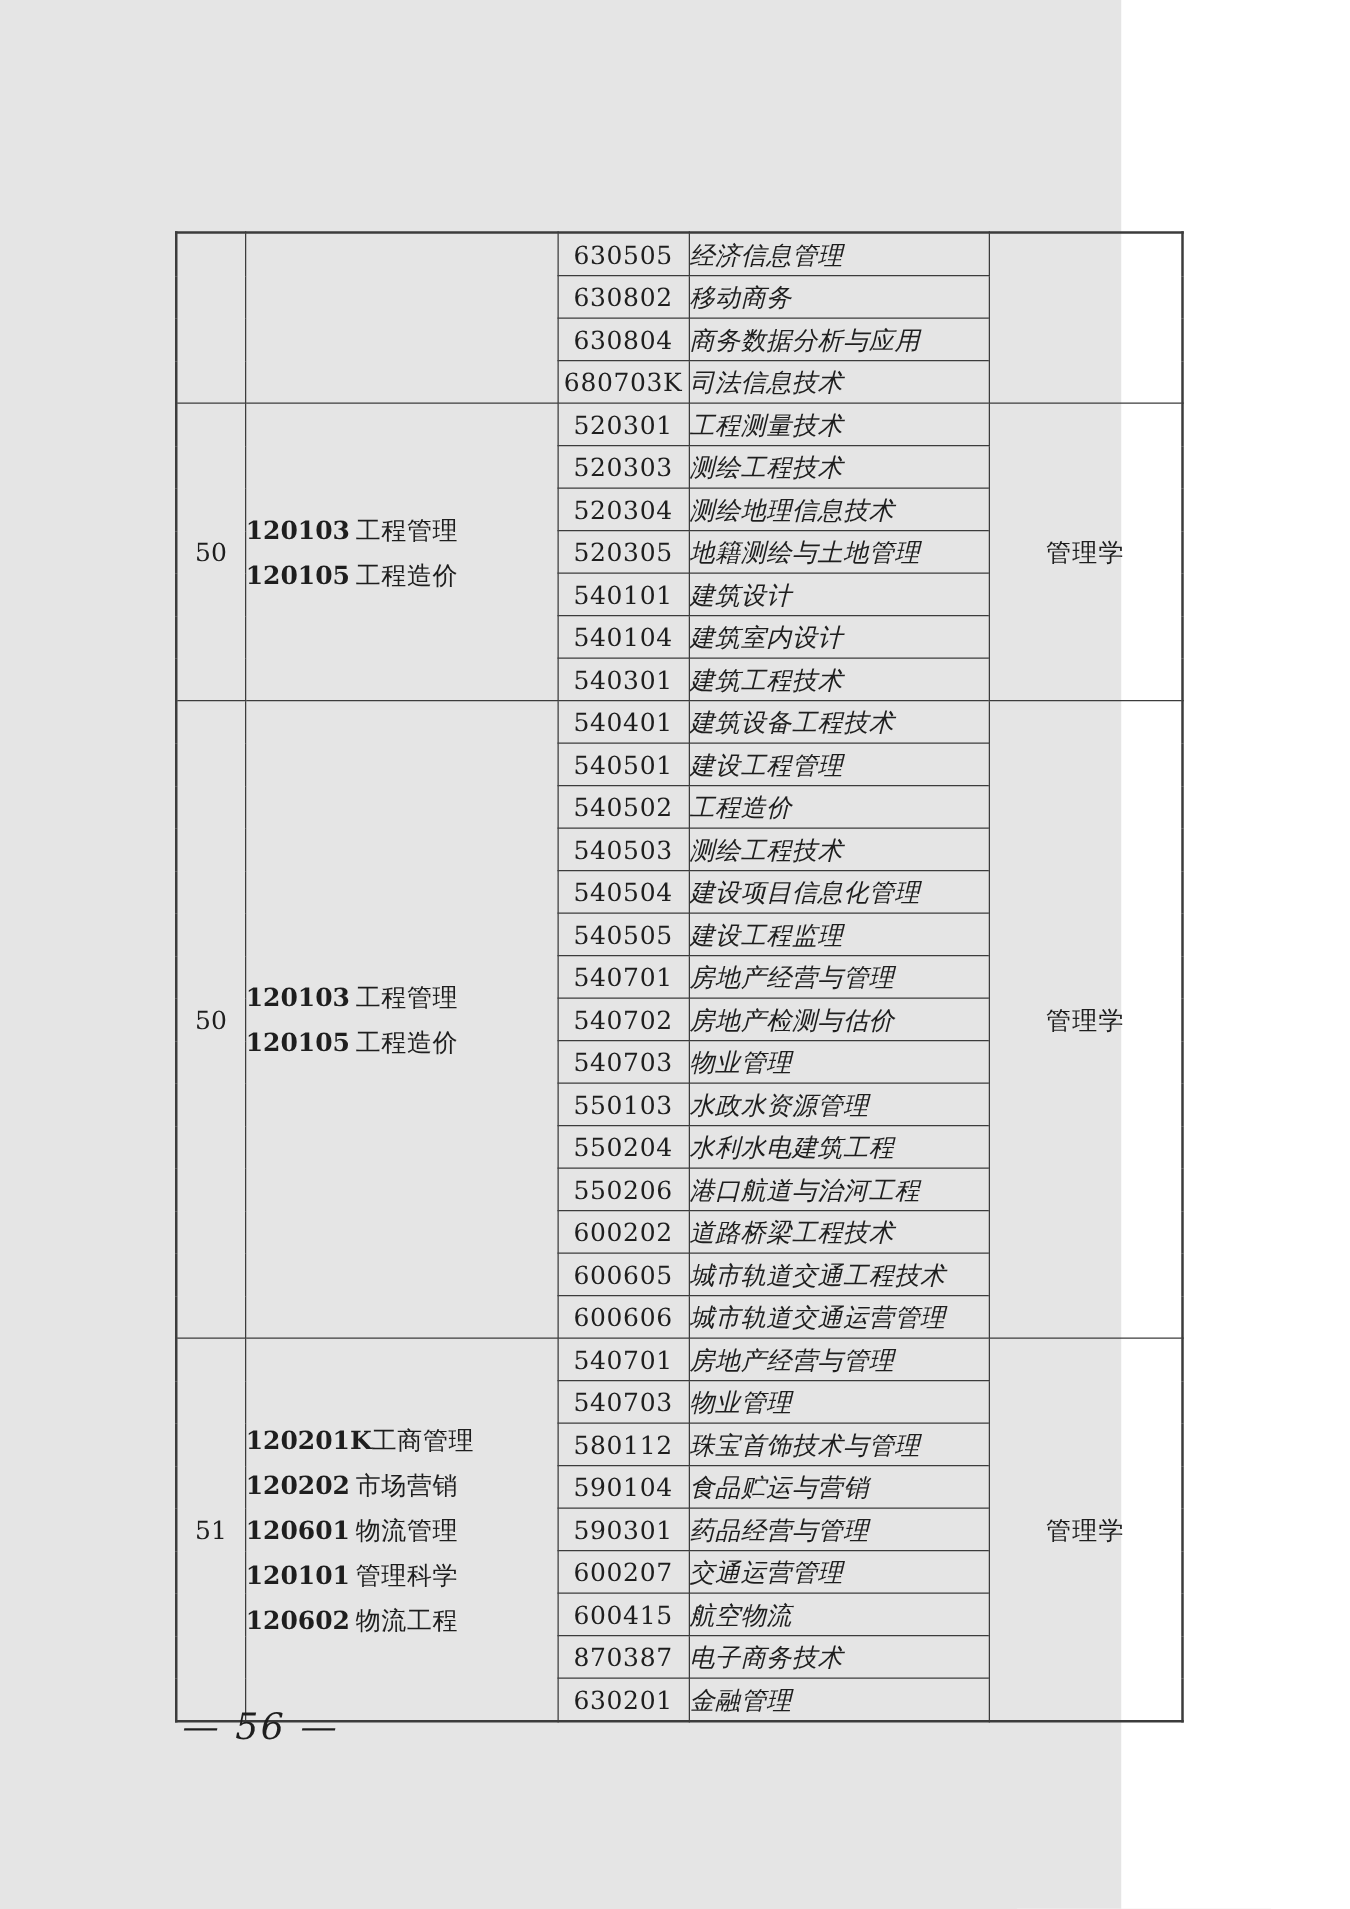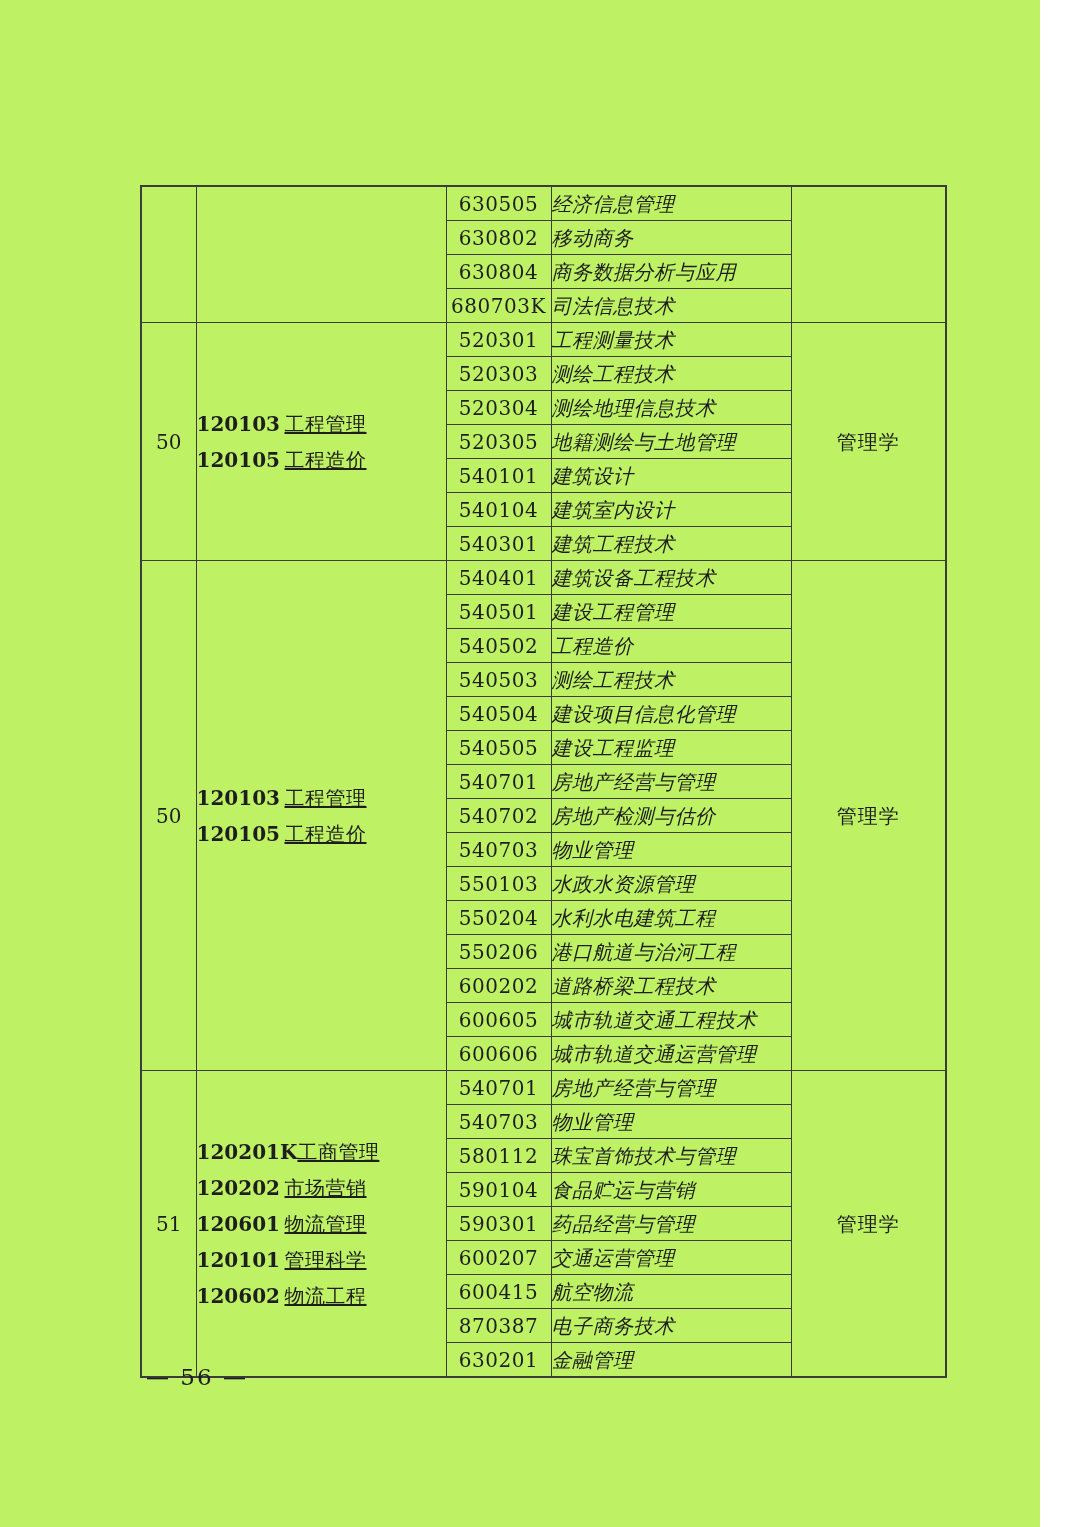--- a/index.html
+++ b/index.html
@@ -1,43 +1,43 @@
 <!DOCTYPE html>
 <html><head>
 <meta charset="utf-8">
 <style>
   html, body { margin:0; padding:0; }
   body {
     width:1080px; height:1527px; position:relative;
     background:#ffffff; color:#1e1e1e;
     font-family:"DejaVu Serif","Liberation Serif",serif;
   }
-  .doc-page { position:absolute; left:0; top:0; width:1040px; height:1527px; background:#bef264; }
+  .doc-page { position:absolute; left:0; top:0; width:897px; height:1527px; background:#e5e5e5; }
   table.catalog {
     position:absolute; left:140px; top:185px; width:805px;
     border-collapse:collapse; table-layout:fixed;
     border:2px solid #3c3c3c;
   }
   table.catalog td {
     border:1px solid #3c3c3c;
     height:33px; font-size:20px; line-height:24px;
     vertical-align:middle; overflow:hidden;
     padding:0;
   }
   td.seq  { text-align:center; }
   td.code { text-align:center; letter-spacing:0.5px; }
   td.name { text-align:left; padding-left:7px; letter-spacing:0.5px;font-style:italic; }
   td.cat  { text-align:center; letter-spacing:1px; }
   td.majors { padding-left:4px; }
   .mline { line-height:36px; white-space:nowrap; }
   .mcode { display:inline-block; min-width:88px;font-weight:bold; }
-  .mname { letter-spacing:0.5px;text-decoration:underline; }
+  .mname { letter-spacing:0.5px; }
   .page-num {
     position:absolute; left:146px; top:1364px;
-    font-size:23px; letter-spacing:2px;
+    font-size:29px; letter-spacing:2px;font-style:italic;
   }
 </style>
 </head>
 <body>
 
 <div class="doc-page">
 
   <table class="catalog">
     <colgroup>
       <col style="width:55px">

